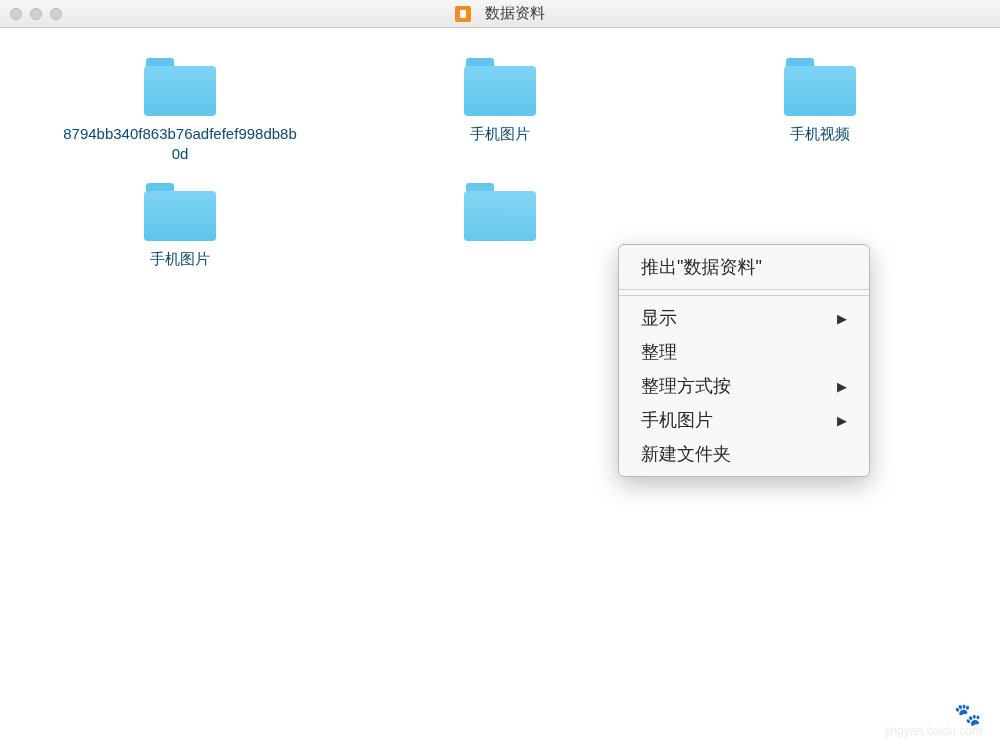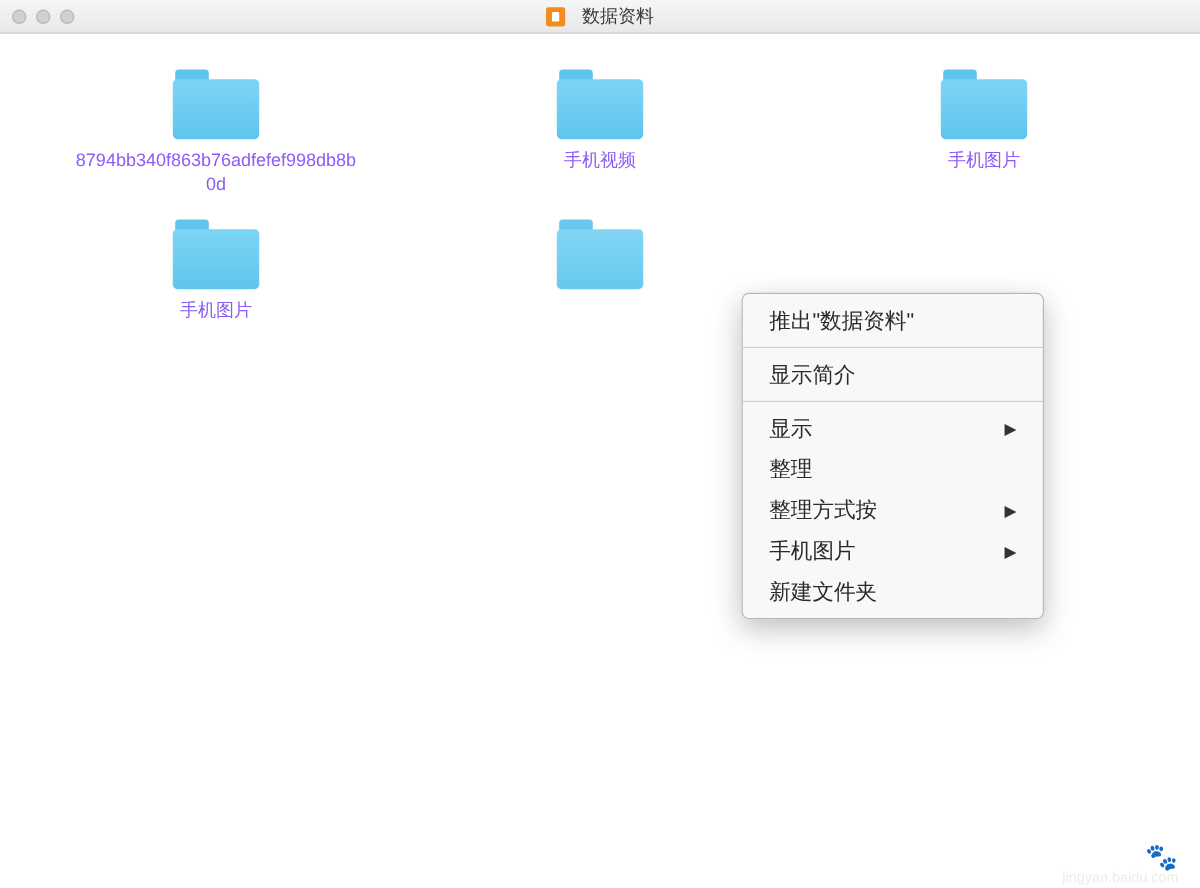--- a/index.html
+++ b/index.html
@@ -92,21 +92,21 @@
       position: absolute;
       top: 8px;
       left: 0;
       width: 72px;
       height: 50px;
       background: linear-gradient(to bottom, #7dd4f5 0%, #5fc5ec 100%);
       border-radius: 4px;
     }
     .folder-label {
       font-size: 15px;
-      color: #8b5cf6;
+      color: #0c4a6e;
       line-height: 1.3;
       word-break: break-all;
       max-width: 240px;
     }
     .context-menu {
       position: absolute;
       top: 244px;
       left: 618px;
       width: 252px;
       background: rgba(248,248,248,0.98);
@@ -176,53 +176,50 @@
       <div class="folder-back"></div>
         <div class="folder-front"></div>
     </div>
     <div class="folder-label">8794bb340f863b76adfefef998db8b0d</div>
   </div>
   <div class="folder-item">
     <div class="folder-icon">
       <div class="folder-back"></div>
         <div class="folder-front"></div>
     </div>
+    <div class="folder-label">手机图片</div>
+  </div>
+  <div class="folder-item">
+    <div class="folder-icon">
+      <div class="folder-back"></div>
+        <div class="folder-front"></div>
+    </div>
     <div class="folder-label">手机视频</div>
   </div>
   <div class="folder-item">
     <div class="folder-icon">
       <div class="folder-back"></div>
         <div class="folder-front"></div>
     </div>
     <div class="folder-label">手机图片</div>
   </div>
   <div class="folder-item">
-    <div class="folder-icon">
-      <div class="folder-back"></div>
-        <div class="folder-front"></div>
-    </div>
-    <div class="folder-label">手机图片</div>
-  </div>
-  <div class="folder-item">
     <div class="folder-icon" style="opacity:0.95">
       <div class="folder-back"></div>
         <div class="folder-front"></div>
     </div>
     <div class="folder-label"></div>
   </div>
 </div>
 
 <div class="context-menu">
   <div class="menu-item">
     <span>推出"数据资料"</span>
   </div>
   <div class="menu-sep"></div>
-  <div class="menu-item">
-    <span>显示简介</span>
-  </div>
   <div class="menu-sep"></div>
   <div class="menu-item">
     <span>显示</span>
     <span class="arrow">▶</span>
   </div>
   <div class="menu-item">
     <span>整理</span>
   </div>
   <div class="menu-item">
     <span>整理方式按</span>

